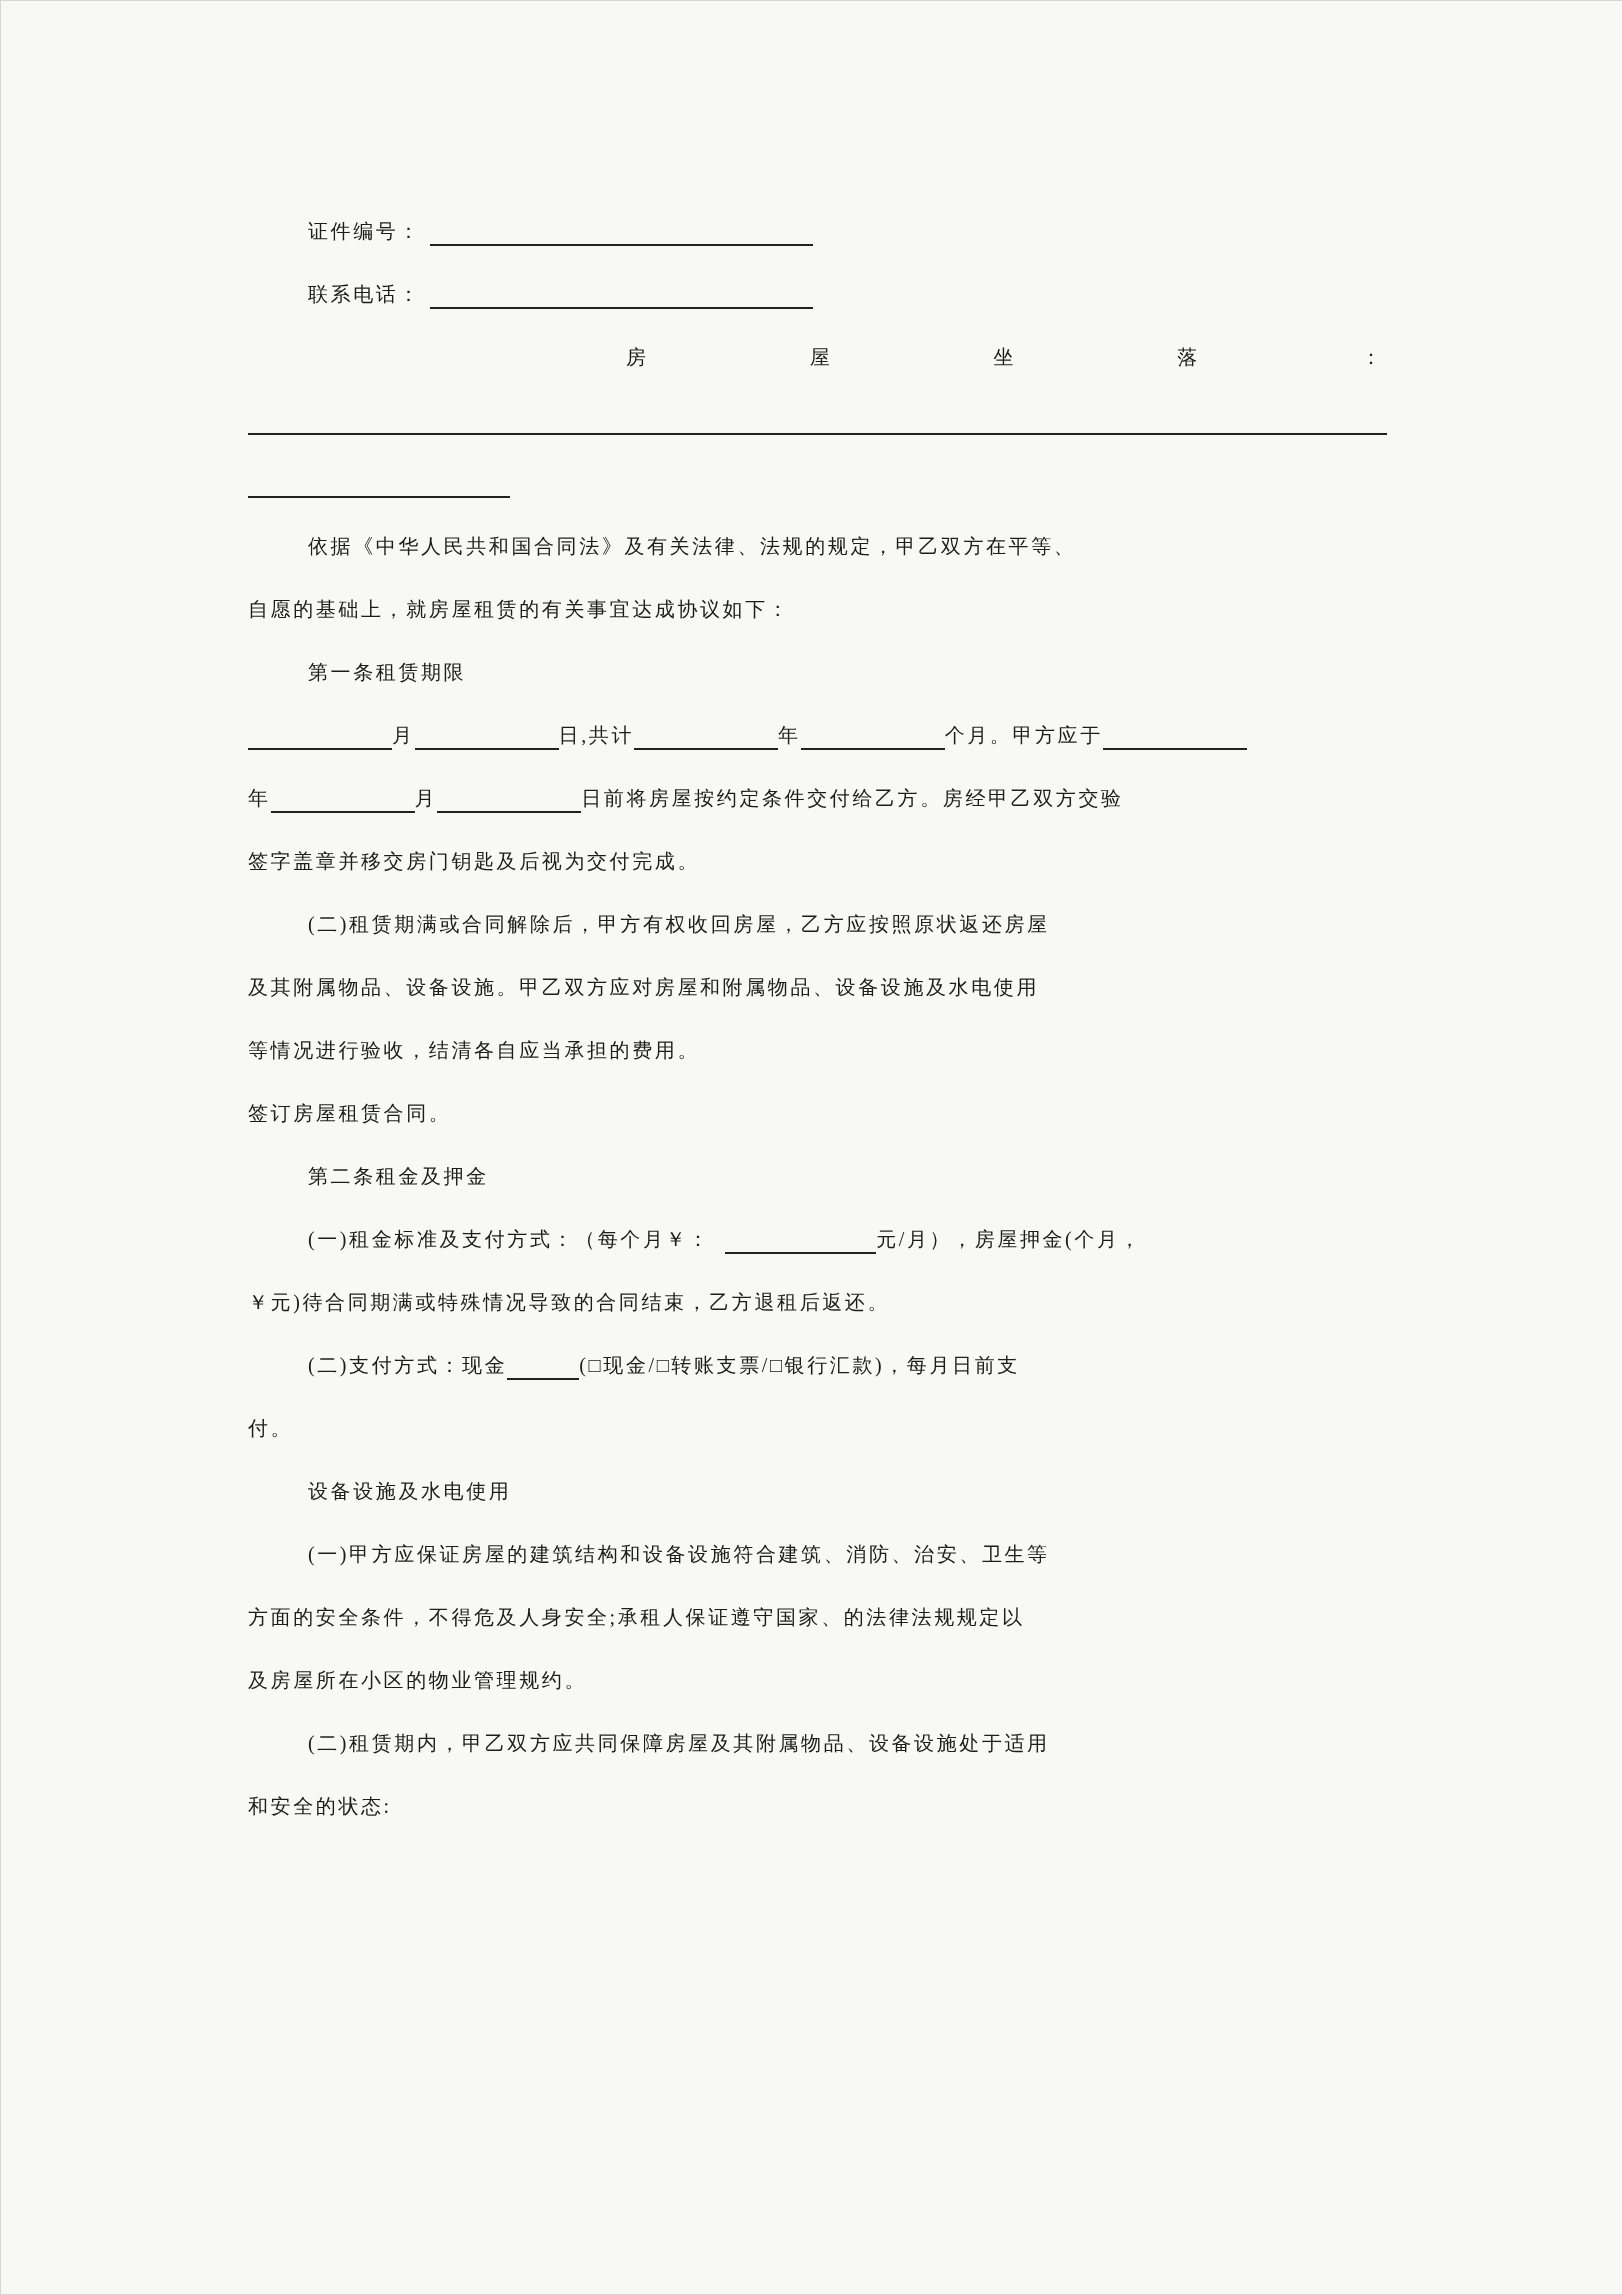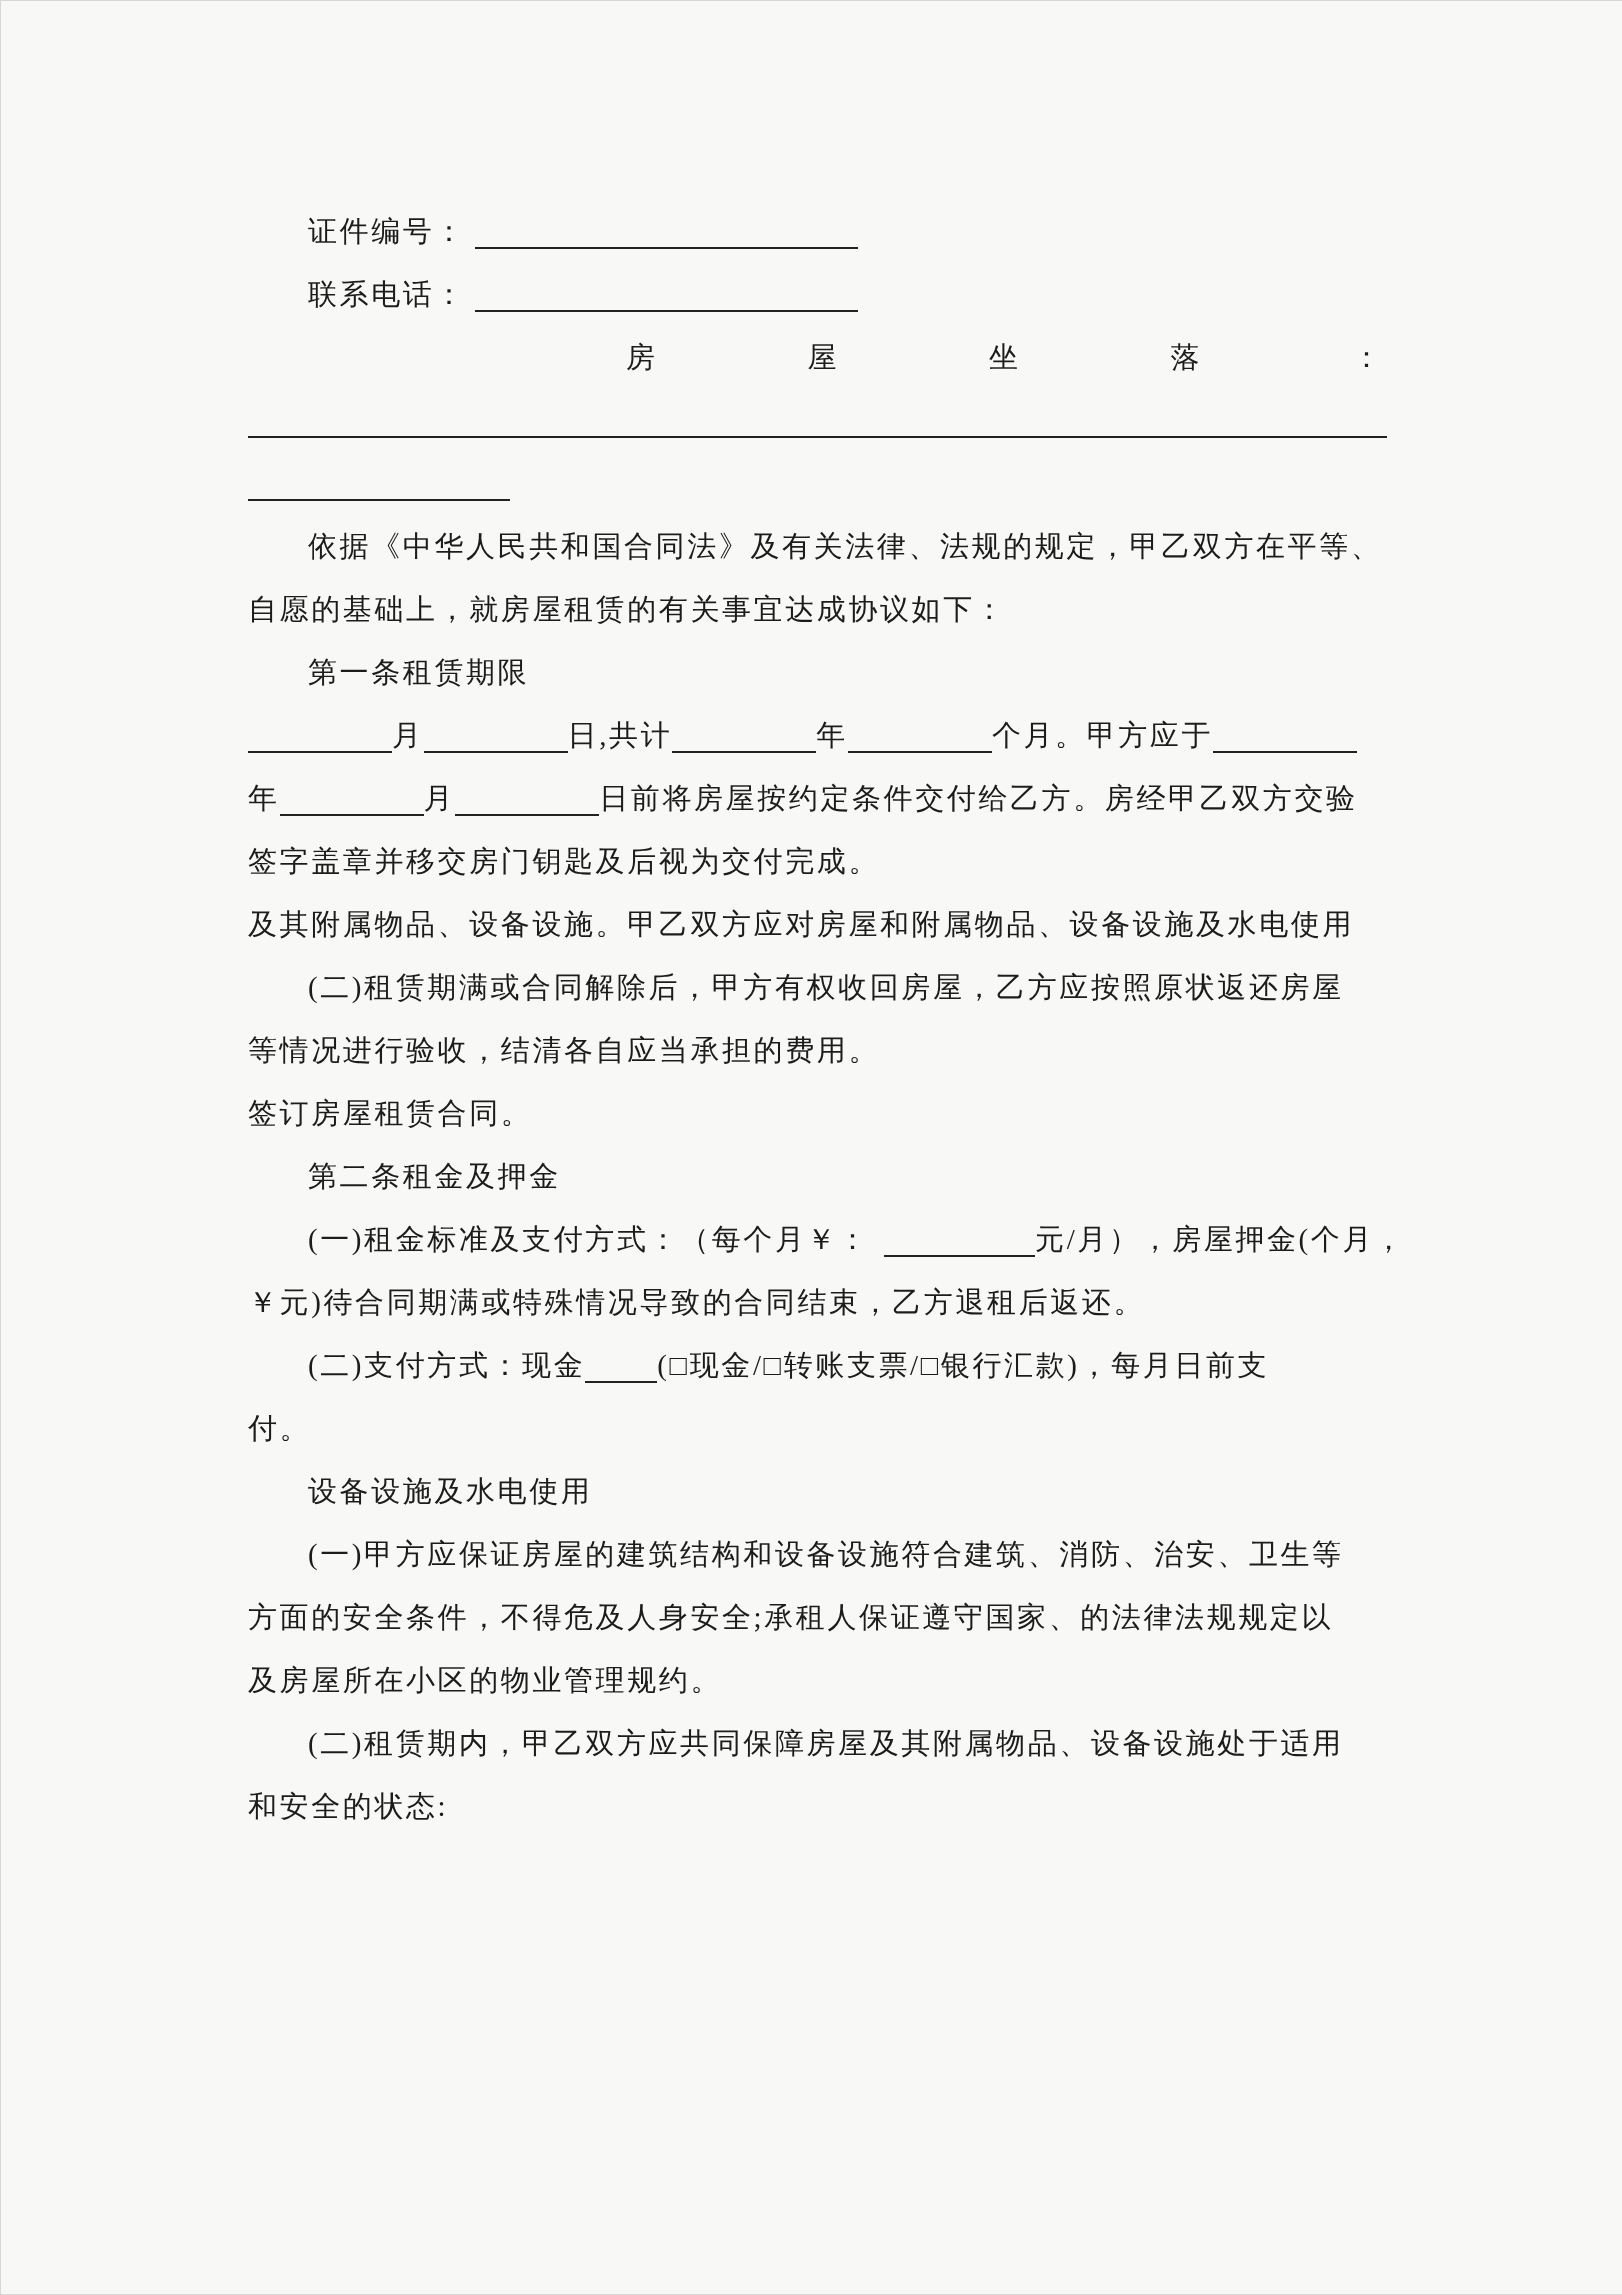--- a/index.html
+++ b/index.html
@@ -16,21 +16,21 @@
     overflow: hidden;
     font-family: "Liberation Serif", "DejaVu Serif", serif;
     color: #1c1c1c;
   }
   .content {
     padding: 199px 236px 0 247px;
   }
   .line {
     height: 63px;
     line-height: 63px;
-    font-size: 29px;
+    font-size: 20px;
     letter-spacing: 2.6px;
     white-space: nowrap;
   }
   .indent { padding-left: 60px; }
   .blank {
     display: inline-block;
     height: 19.6px;
     border-bottom: 2px solid #222;
     vertical-align: -7.9px;
   }
@@ -99,26 +99,26 @@
     </div>
 
     <div class="line">
       <span>年</span><span class="blank w220"></span><span>月</span><span class="blank w220"></span><span>日前将房屋按约定条件交付给乙方。房经甲乙双方交验</span>
     </div>
 
     <div class="line">
       <span>签字盖章并移交房门钥匙及后视为交付完成。</span>
     </div>
 
+    <div class="line indent">
+      <span>(二)租赁期满或合同解除后，甲方有权收回房屋，乙方应按照原状返还房屋</span>
+    </div>
+
     <div class="line">
       <span>及其附属物品、设备设施。甲乙双方应对房屋和附属物品、设备设施及水电使用</span>
-    </div>
-
-    <div class="line indent">
-      <span>(二)租赁期满或合同解除后，甲方有权收回房屋，乙方应按照原状返还房屋</span>
     </div>
 
     <div class="line">
       <span>等情况进行验收，结清各自应当承担的费用。</span>
     </div>
 
 
     <div class="line">
       <span>签订房屋租赁合同。</span>
     </div>

